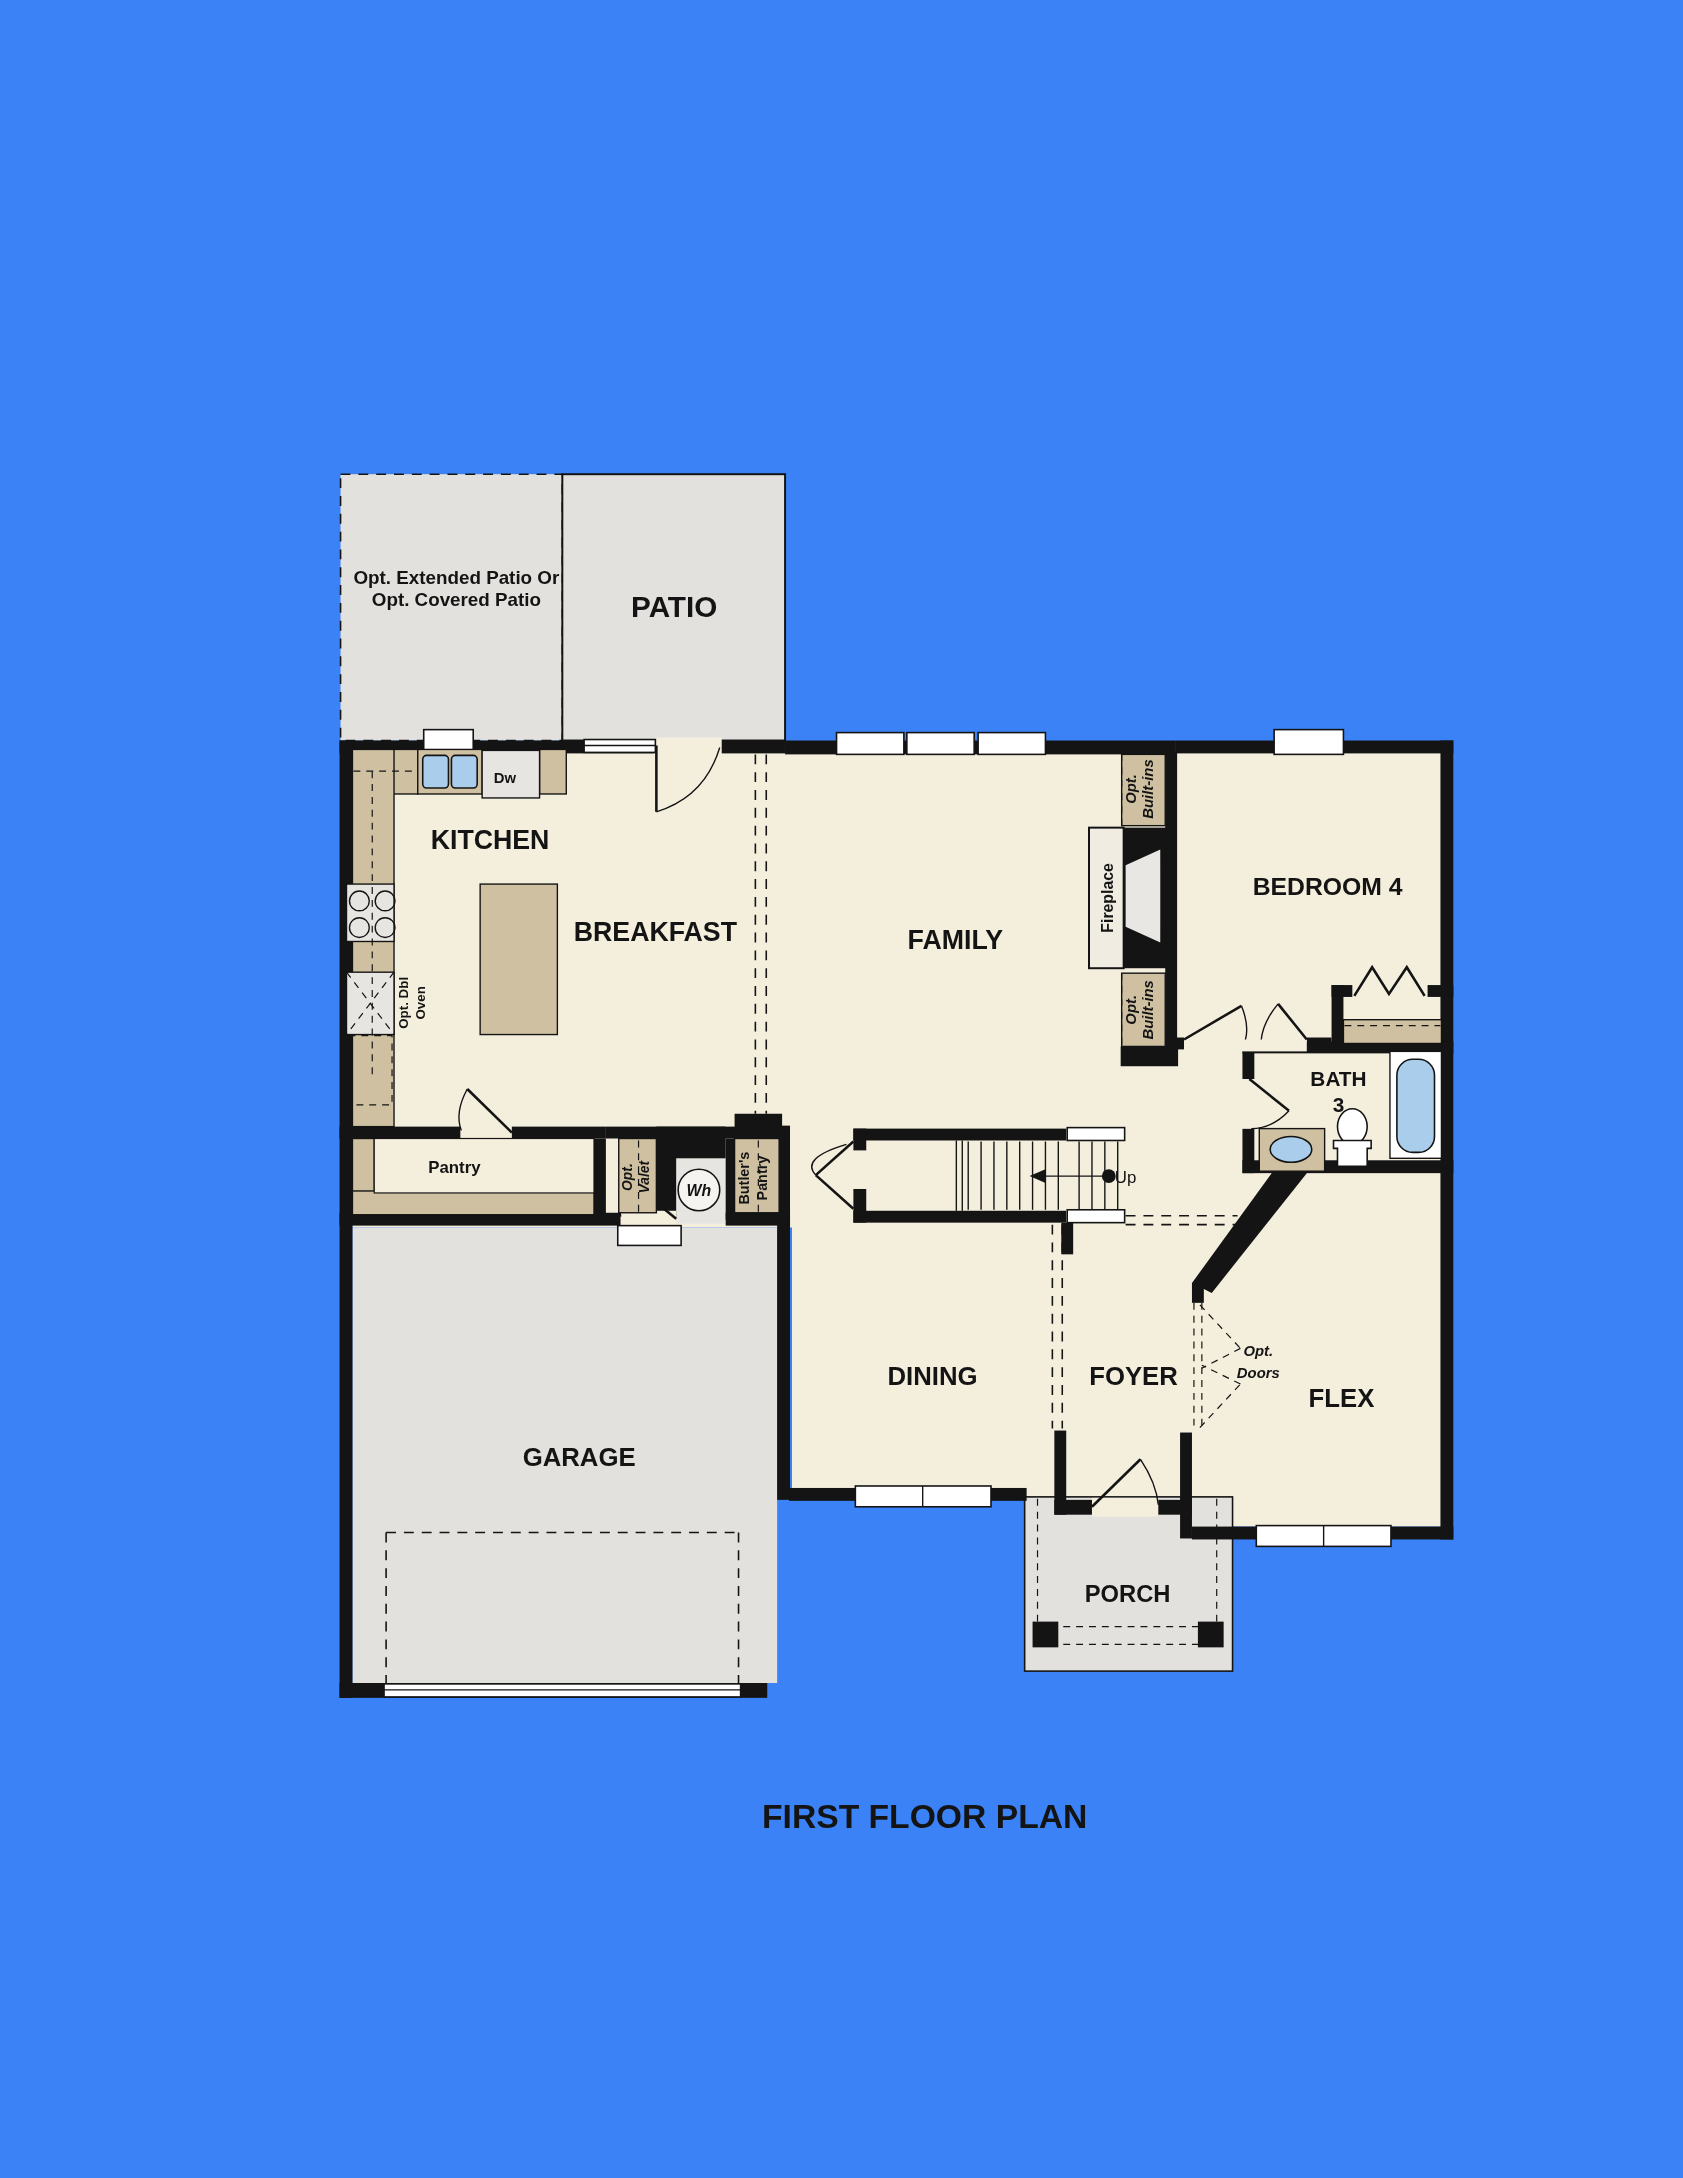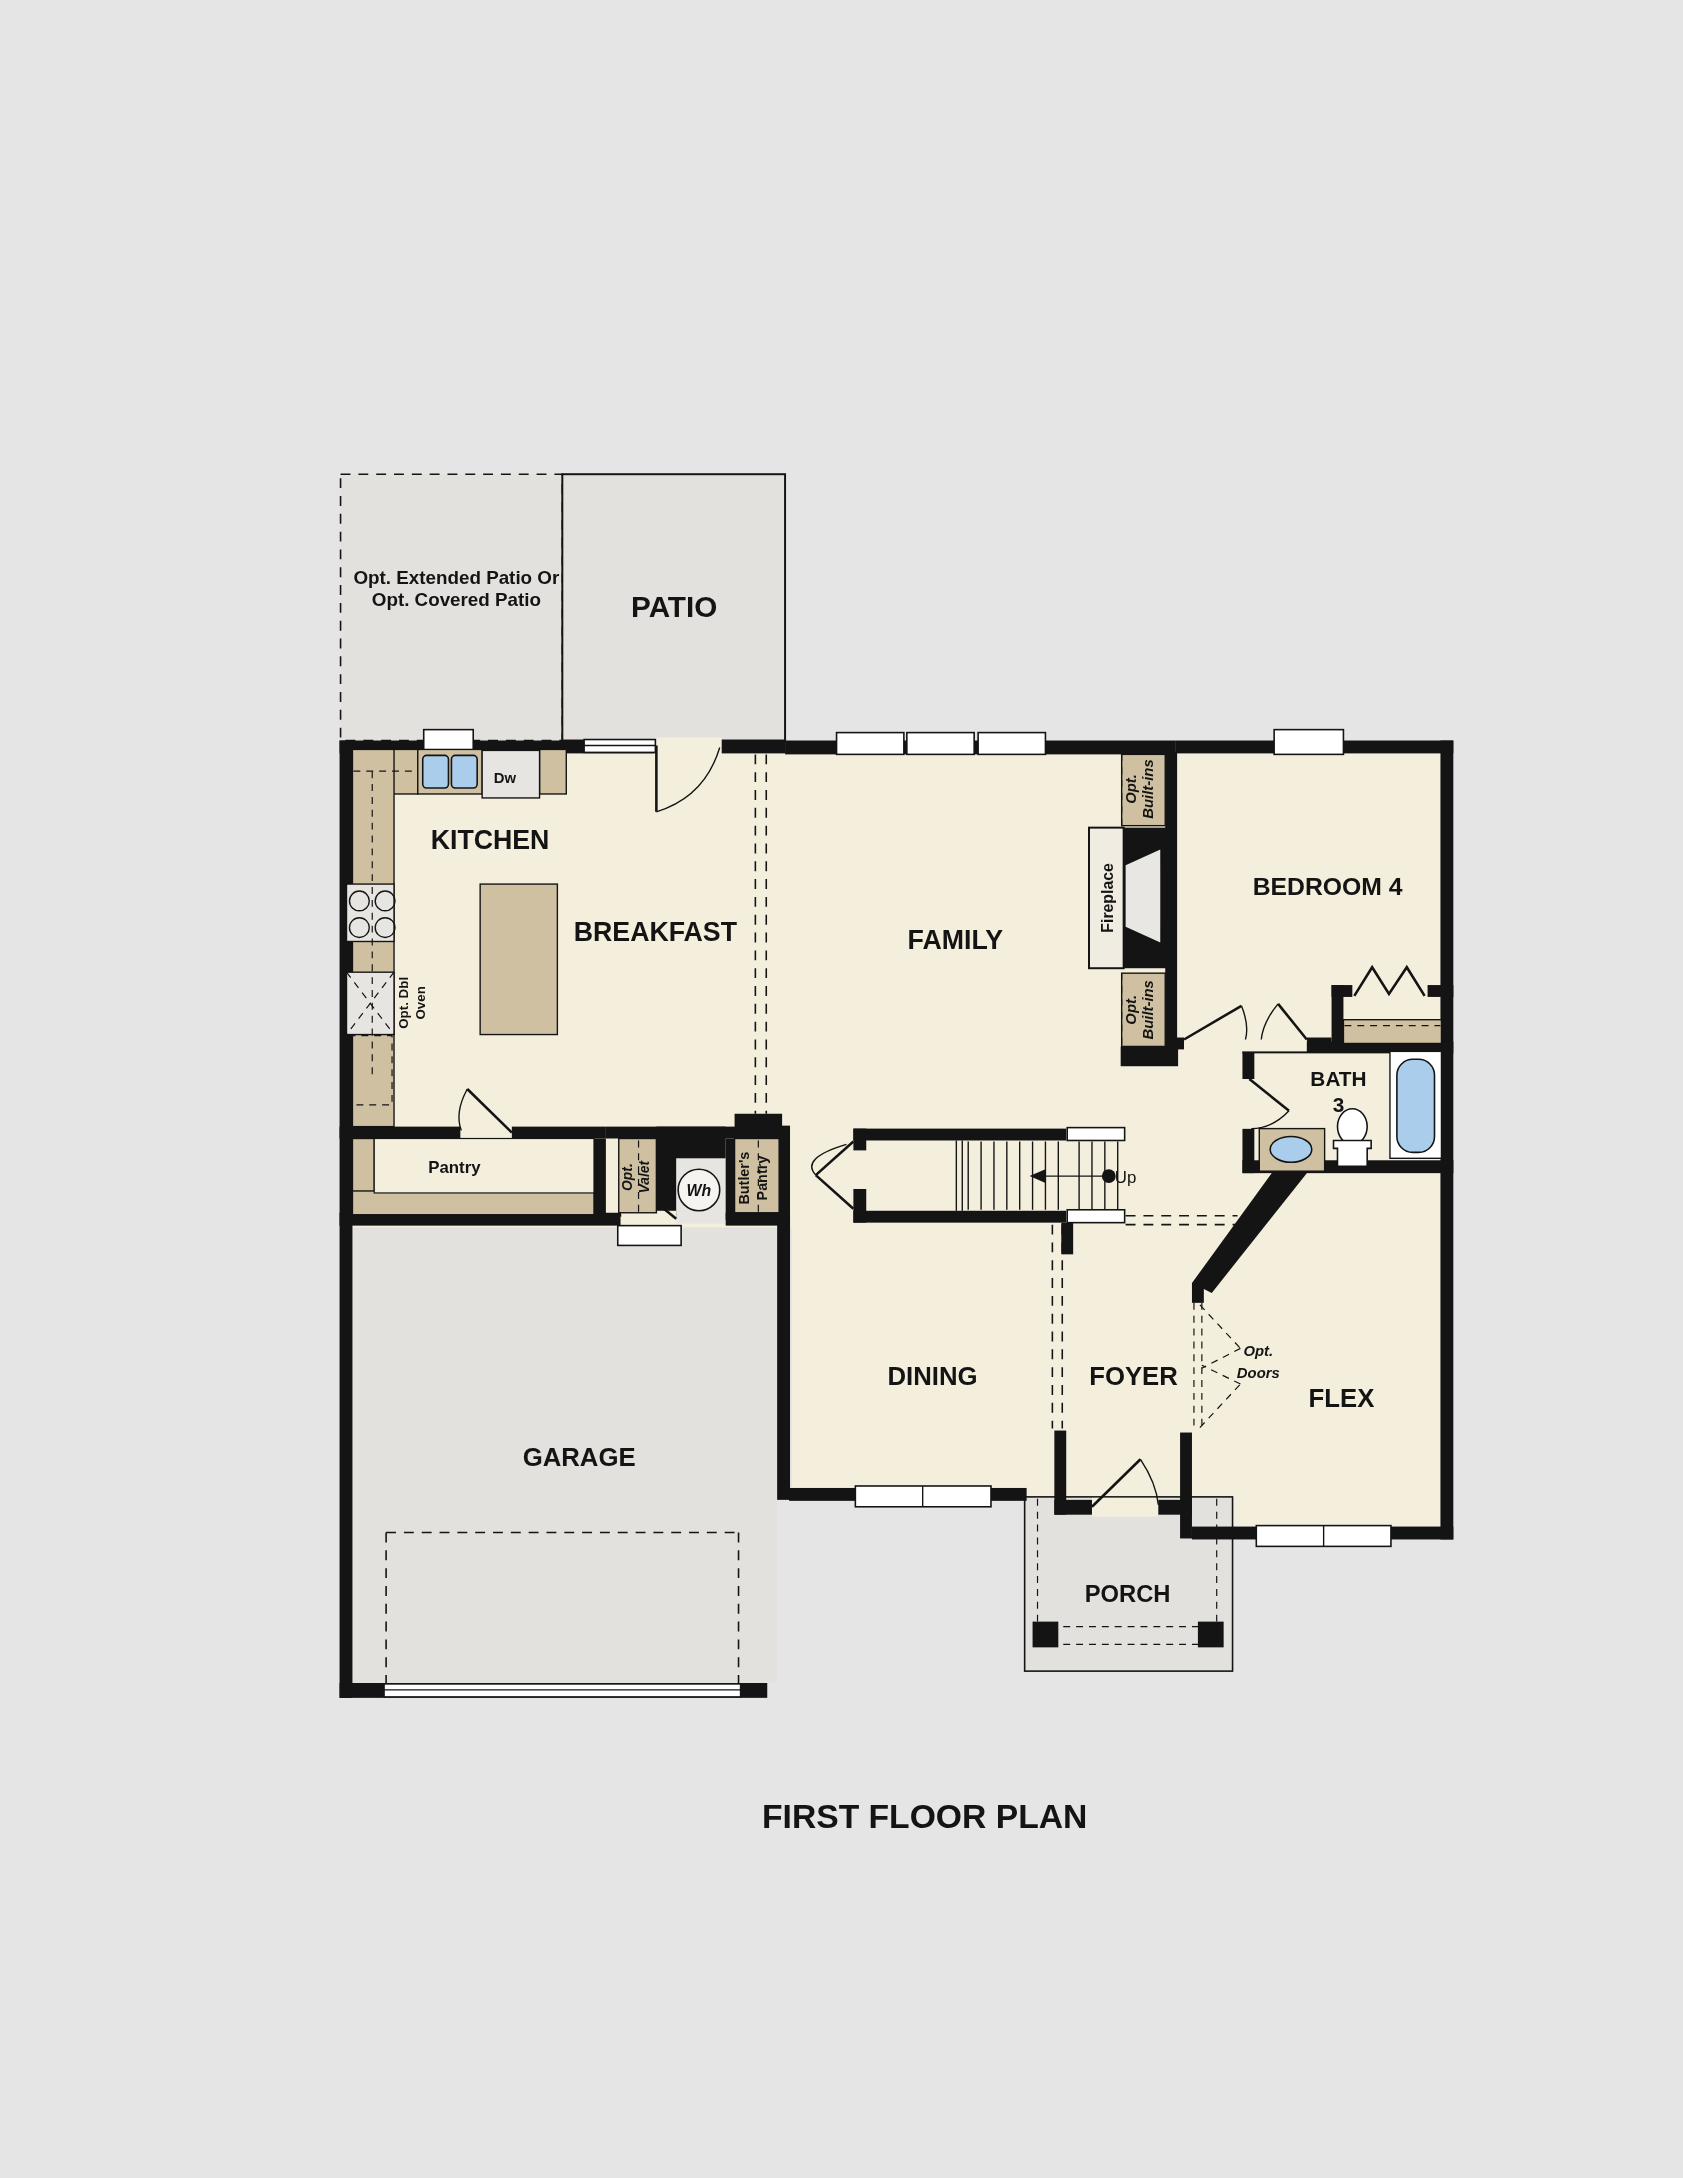--- a/index.html
+++ b/index.html
@@ -1,16 +1,16 @@
 <!DOCTYPE html>
 <html><head>
 <meta charset="utf-8">
 <style>
   html,body{margin:0;padding:0;background:#ffffff;}
-  .page{position:relative;width:1683px;height:2178px;background:#e5e5e5;overflow:hidden;}
+  .page{position:relative;width:1683px;height:2178px;background:#3b82f6;overflow:hidden;}
   svg{display:block;}
   svg text{font-family:"Liberation Sans", sans-serif;fill:#141414;}
   .wall{fill:#141414;stroke:none;}
   .floor{fill:#f4eedd;}
   .conc{fill:#e3e1de;}
   .tan{fill:#cfc0a2;stroke:#141414;stroke-width:1.4;}
   .gray{fill:#e7e5e2;stroke:#141414;stroke-width:1.4;}
   .white{fill:#ffffff;stroke:#141414;stroke-width:1.6;}
   .blue{fill:#a9cdea;stroke:#141414;stroke-width:1.6;}
   .ln{stroke:#141414;stroke-width:1.4;fill:none;}

